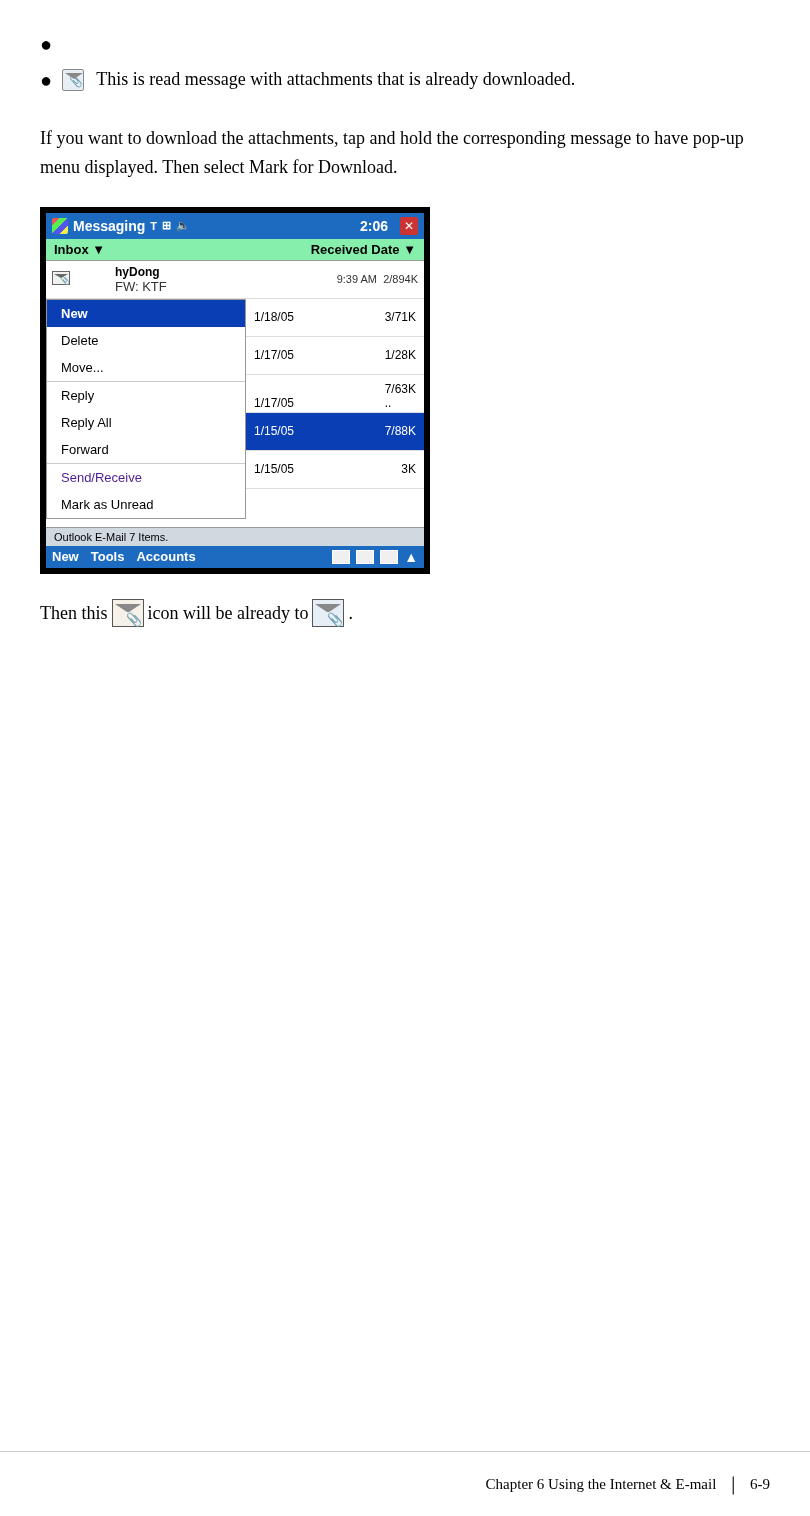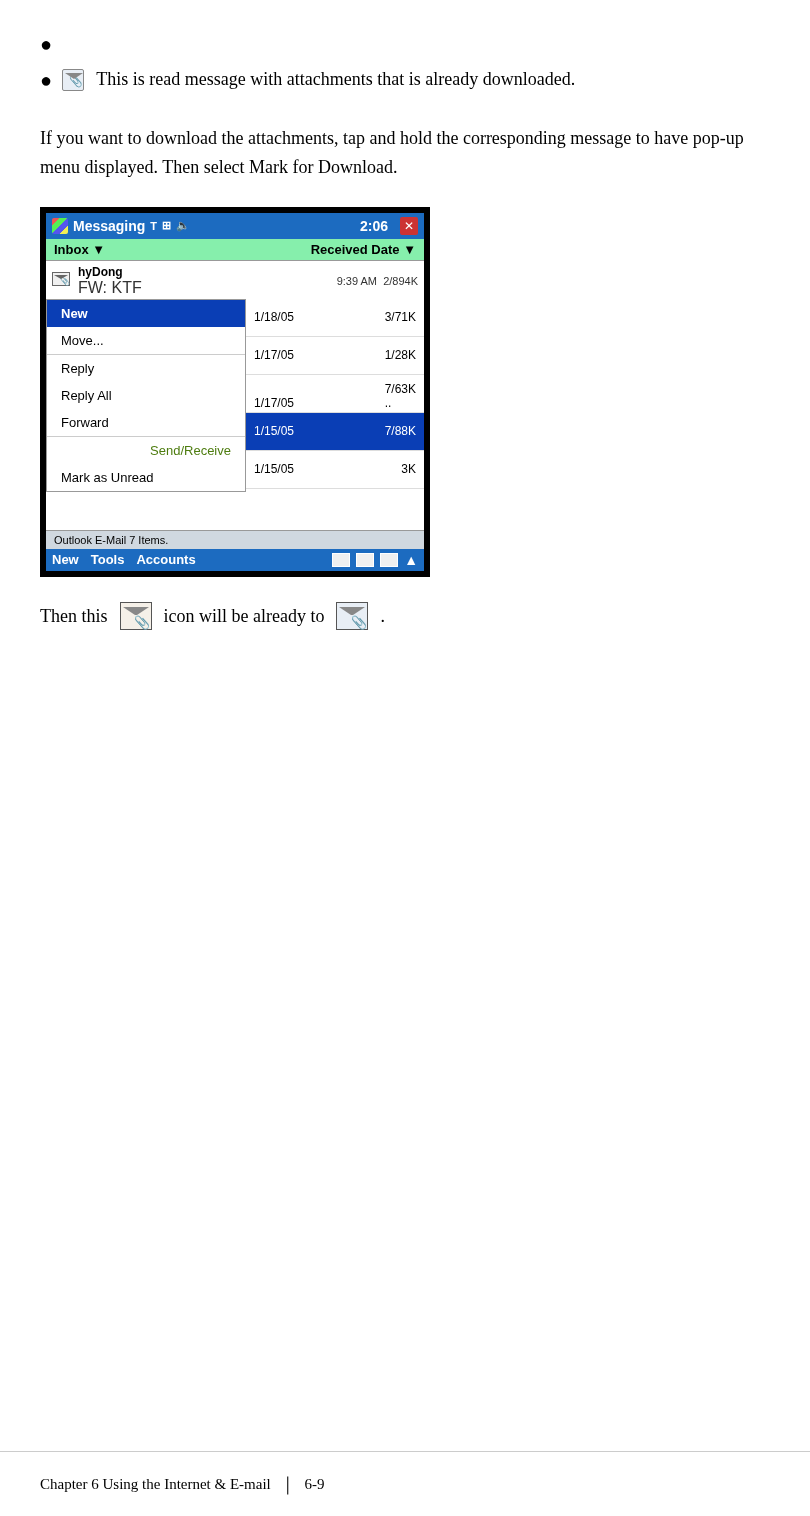--- a/index.html
+++ b/index.html
@@ -199,27 +199,28 @@
     .email-mini-icon.attach::before {
       content: '📎';
       font-size: 8px;
       position: absolute;
       bottom: -1px; right: -1px;
     }
 
     .email-info {
       flex: 1;
       padding-left: 4px;
+      margin-left: 37px;
     }
     .email-from {
       font-weight: bold;
       font-size: 12px;
     }
     .email-subject {
-      font-size: 16px;
+      font-size: 13px;
       color: #333;
     }
 
     .email-meta {
       text-align: right;
       font-size: 11px;
       color: #333;
       white-space: nowrap;
     }
 
@@ -238,22 +239,21 @@
       padding: 6px 14px;
       cursor: pointer;
       color: #000;
     }
     .ctx-item.active {
       background: #0a3eb5;
       color: white;
       font-weight: bold;
     }
     .ctx-item.disabled {
-      color: #4d7c0f;
-      text-align: right;
+      color: #4c1d95;
     }
     .ctx-separator {
       border-top: 1px solid #ccc;
       margin: 0;
     }
     .ctx-item.bold-item {
       font-weight: normal;
     }
 
     
@@ -313,21 +313,20 @@
       display: inline-block;
     }
     .taskbar-arrow {
       color: white;
       font-size: 14px;
     }
 
     .then-line {
       display: flex;
       align-items: center;
-      gap: 8px;
       margin-top: 10px;
       line-height: 1.6;
     }
 
     .icon-box-large {
       display: inline-block;
       width: 32px;
       height: 28px;
       border: 1px solid #555;
       background: #e8eef5;
@@ -353,20 +352,21 @@
       line-height: 1;
     }
 
     .footer-bar {
       position: absolute;
       bottom: 0;
       left: 0;
       right: 0;
       padding: 20px 40px;
       display: flex;
+      justify-content: flex-end;
       align-items: center;
       border-top: 1px solid #ccc;
     }
     .footer-text {
       font-size: 15px;
       color: #000;
     }
     .footer-separator {
       margin: 0 8px;
       color: #000;
@@ -437,20 +437,21 @@
           <div class="email-from">hyc</div>
         </div>
         <div class="email-meta">
           <span>1/18/05</span>&nbsp;
           <span>2/30K</span>
         </div>
       </div>
 
       <div class="context-menu-overlay">
         <div class="ctx-item active">New</div>
+        <div class="ctx-item">Delete</div>
         <div class="ctx-item">Move...</div>
         <div class="ctx-separator"></div>
         <div class="ctx-item bold-item">Reply</div>
         <div class="ctx-item bold-item">Reply All</div>
         <div class="ctx-item bold-item">Forward</div>
         <div class="ctx-separator"></div>
         <div class="ctx-item disabled">Send/Receive</div>
         <div class="ctx-item bold-item">Mark as Unread</div>
       </div>
 

